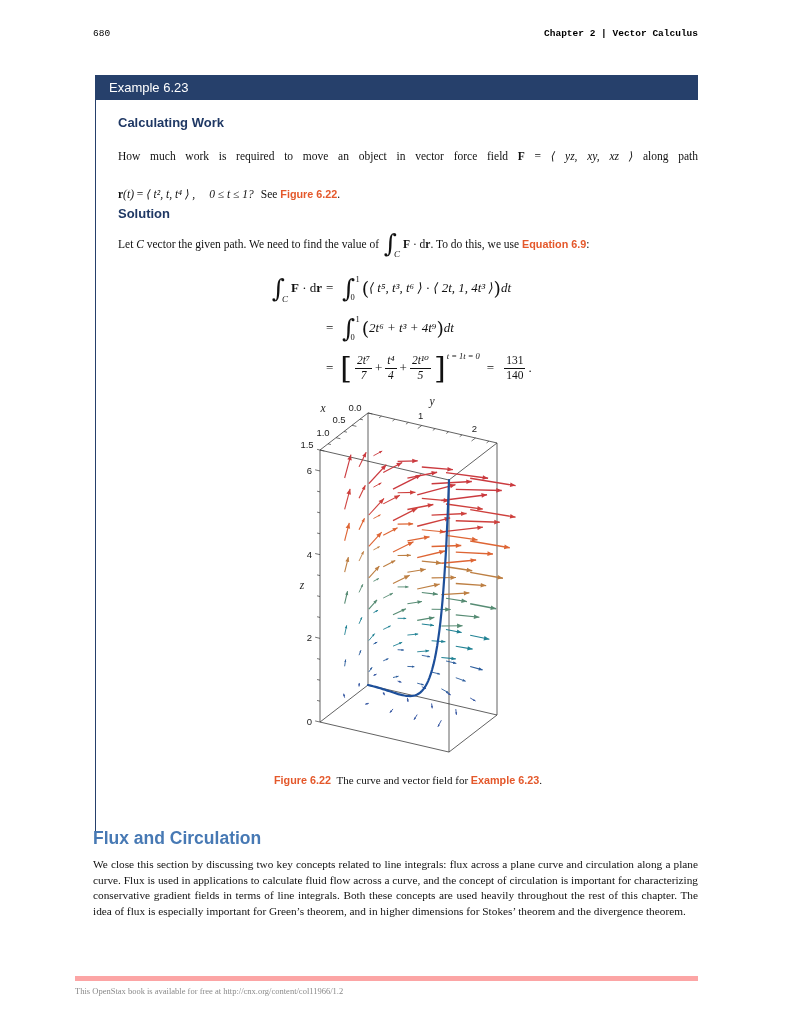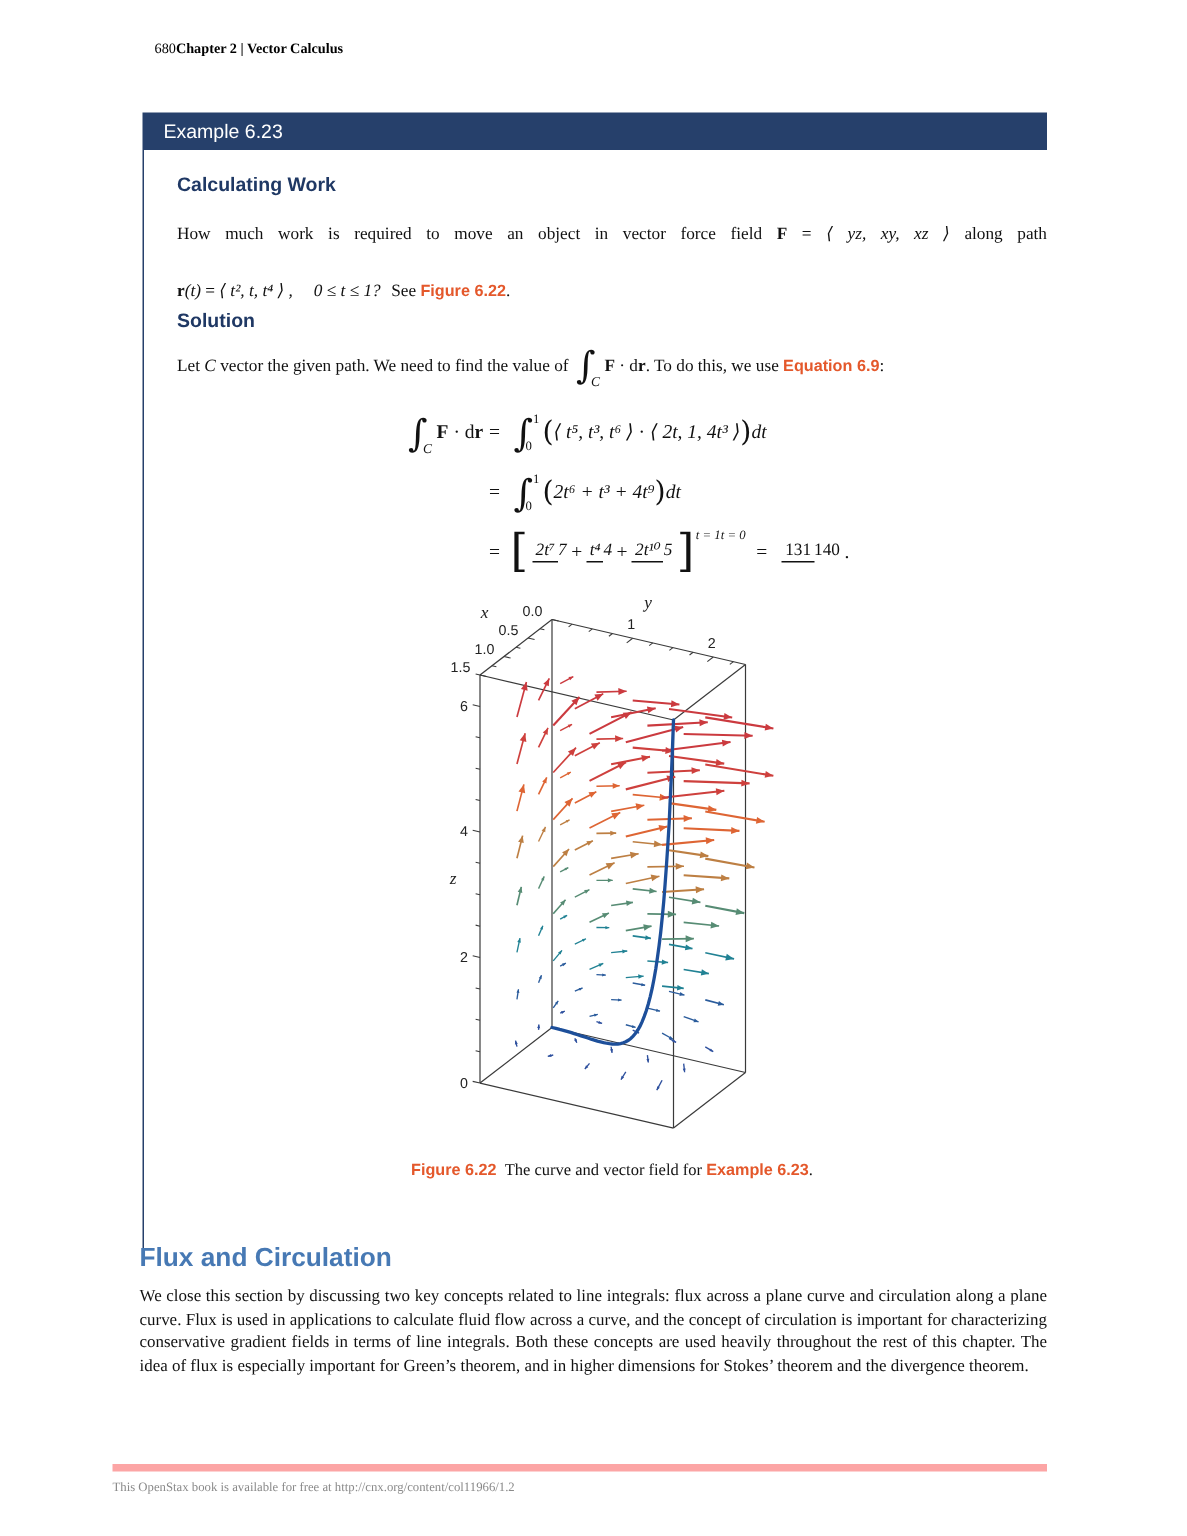--- a/index.html
+++ b/index.html
@@ -1,20 +1,20 @@
 <!DOCTYPE html>
 <html><head>
 <meta charset="utf-8">
 <style>
   html,body{margin:0;padding:0;background:#ffffff;}
   .page{position:relative;width:791px;height:1024px;background:#fff;overflow:hidden;
         font-family:"Liberation Serif","DejaVu Serif",serif;color:#111;}
   
-  .running-head{position:absolute;top:28px;left:103px;right:93px;display:flex;
-        font-family:Liberation Serif, serif;
+  .running-head{position:absolute;top:28px;left:93px;right:93px;display:flex;
+        justify-content:space-between;font-family:Liberation Mono, monospace;
         font-size:9.5px;color:#000;}
   .running-head .chap{font-weight:bold;}
   
   .example{position:absolute;top:75px;left:95px;width:603px;}
   .banner{height:25px;background:#26406b;color:#fff;display:flex;align-items:center;
         font-family:"Liberation Sans","DejaVu Sans",sans-serif;font-size:13px;padding-left:14px;box-sizing:border-box;}
   .example-body{border-left:1px solid #26406b;padding:15px 0 46px 22px;width:580px;box-sizing:content-box;}
   h3.subhead{margin:0 0 0 0;font-family:Liberation Sans, sans-serif;
         font-size:13px;color:#1f3864;font-weight:bold;}
   .prob{margin:15px 0 0 0;font-size:11.5px;line-height:23px;text-align:justify;}
@@ -33,21 +33,21 @@
   .bint .lims{display:inline-flex;flex-direction:column;justify-content:space-between;
         height:28px;font-size:8.5px;font-style:normal;}
   .bint .lims .hi{margin-top:0;}
   .bint .lims .lo{margin-bottom:0;margin-left:-5px;}
   .bint .subonly{align-self:flex-end;font-size:9px;font-style:italic;margin:0 1px -3px -3px;}
   
   .equations{margin:12px 0 0 152px;font-size:13px;}
   .eqline{display:flex;align-items:center;height:40px;}
   .eq-lhs{display:inline-flex;align-items:center;width:56px;}
   .eq-sign{margin:0 7px 0 0;font-style:normal;}
-  .frac{display:inline-flex;flex-direction:row;align-items:center;font-size:11.5px;
+  .frac{display:inline-flex;flex-direction:column;align-items:center;font-size:11.5px;
         line-height:1.2;margin:0 3px;font-style:italic;}
   .frac .num{border-bottom:1px solid #111;padding:0 2px;}
   .brack{font-size:30px;font-weight:300;line-height:1;font-family:"DejaVu Serif",serif;}
   .evlims{display:inline-flex;justify-content:space-between;height:34px;
         font-size:8.5px;font-style:italic;margin-left:1px;}
   .bigpar{font-size:19px;line-height:1;font-family:"DejaVu Serif",serif;font-style:normal;}
   
   .figure-wrap{margin:10px auto 0 auto;width:230px;}
   #figure-svg{overflow:visible;display:block;}
   .caption{margin:8px 0 0 0;text-align:center;font-size:10.8px;}

